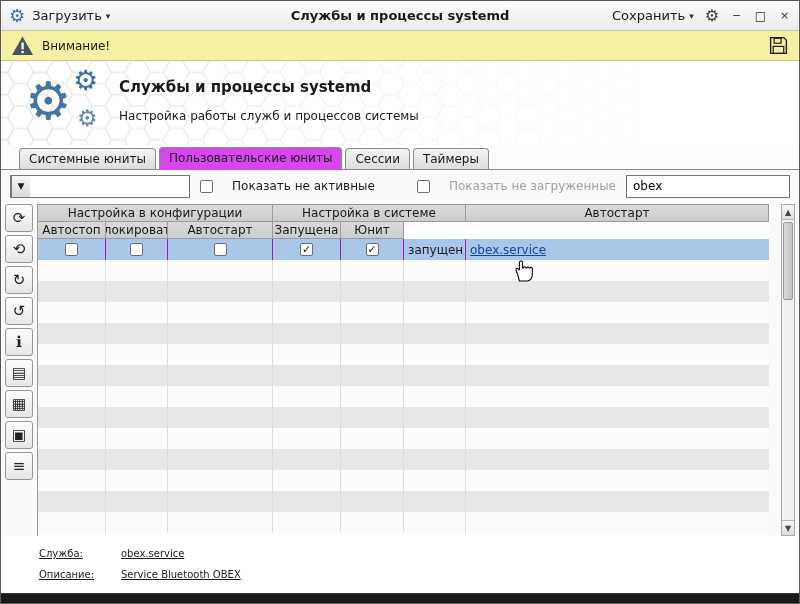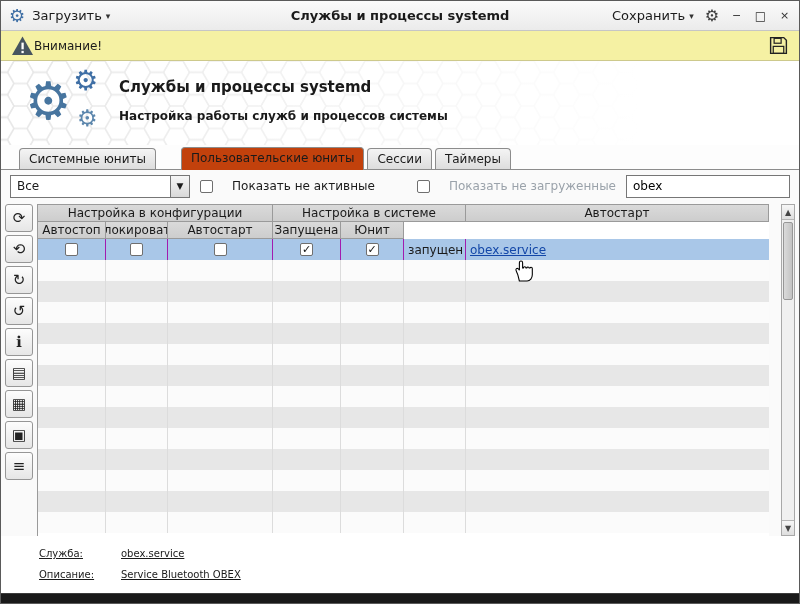--- a/index.html
+++ b/index.html
@@ -19,45 +19,45 @@
   .app-gear { color:#3f6fa5; font-size:18px; line-height:1; }
   .menu-btn { display:flex; align-items:center; gap:4px; cursor:default; }
   .menu-arrow { font-size:9px; color:#333; }
   .win-title { font-weight:bold; text-align:center; }
   .gear-btn { color:#3d3d3d; font-size:16px; line-height:1; }
   .winbtn { font-size:11px; color:#333; width:13px; text-align:center; line-height:1; }
   .winbtn.max { font-size:12px; }
 
   
   .warning-bar { height:30px; background:#f5f1a3; border-bottom:1px solid #cdc98c;
-                 display:flex; align-items:center; padding:0 10px; gap:0; font-size:12px; }
+                 display:flex; align-items:center; padding:0 10px; gap:8px; font-size:12px; }
   .warning-bar .spacer { flex:1; }
 
   
   .app-header { height:84px; position:relative; background:#fff; overflow:hidden; }
   .hexbg { position:absolute; left:0; top:0; }
   .hexfade { position:absolute; inset:0;
              background:linear-gradient(90deg, rgba(255,255,255,.15),
                         rgba(255,255,255,.75) 55%, #fff 80%); }
   .gears { position:absolute; left:24px; top:4px; width:96px; height:76px; color:#47759f; }
   .gears span { position:absolute; line-height:1; }
   .g1 { font-size:52px; left:0; top:10px; }
   .g2 { font-size:28px; left:48px; top:2px; color:#3f6fa5; }
   .g3 { font-size:23px; left:52px; top:42px; color:#5d87ad; }
   .hgroup { position:absolute; left:118px; top:17px; }
   .htitle { font-size:15px; font-weight:bold; }
-  .hsub { font-size:12px; font-weight:bold; margin-top:13px; }
+  .hsub { font-size:12px; font-weight:normal; margin-top:13px; }
 
   
   .tabs { height:25px; display:flex; align-items:flex-end; padding-left:18px;
           border-bottom:1px solid #8c8c8c; background:#fdfdfd; }
   .tab { font-size:12px; padding:3px 9px 3px; margin-right:3px;
          border:1px solid #8c8c8c; border-bottom:none; border-radius:4px 4px 0 0;
          background:linear-gradient(#f4f4f4,#dddddd); white-space:nowrap; }
-  .tab.active { background:#c2410c; margin-bottom:-1px; padding-bottom:5px; position:relative; z-index:2;margin-left:22px; }
+  .tab.active { background:#d946ef; margin-bottom:-1px; padding-bottom:5px; position:relative; z-index:2; }
 
   
   .filter-row { height:32px; display:flex; align-items:center; gap:10px;
                 padding:0 9px; background:#fafafa; }
   .combo { width:232px; height:23px; border:1px solid #767676; background:#fff;
            display:flex; align-items:stretch; font-size:12px; }
   .combo-value { flex:1; padding:3px 6px; }
   .combo-btn { width:19px; border-left:1px solid #767676;
                background:linear-gradient(#f6f6f6,#d9d9d9);
                display:flex; align-items:center; justify-content:center;
@@ -198,21 +198,20 @@
 
   <div class="tabs">
     <div class="tab">Системные юниты</div>
     <div class="tab active">Пользовательские юниты</div>
     <div class="tab">Сессии</div>
     <div class="tab">Таймеры</div>
   </div>
 
   <div class="filter-row">
     <div class="combo">
-      <span class="combo-value">Все</span>
       <span class="combo-btn">▼</span>
     </div>
     <div class="ckgroup">
       <span class="cb" data-checked="false"></span>
       <span>Показать не активные</span>
     </div>
     <div class="ckgroup disabled">
       <span class="cb" data-checked="false"></span>
       <span>Показать не загруженные</span>
     </div>

